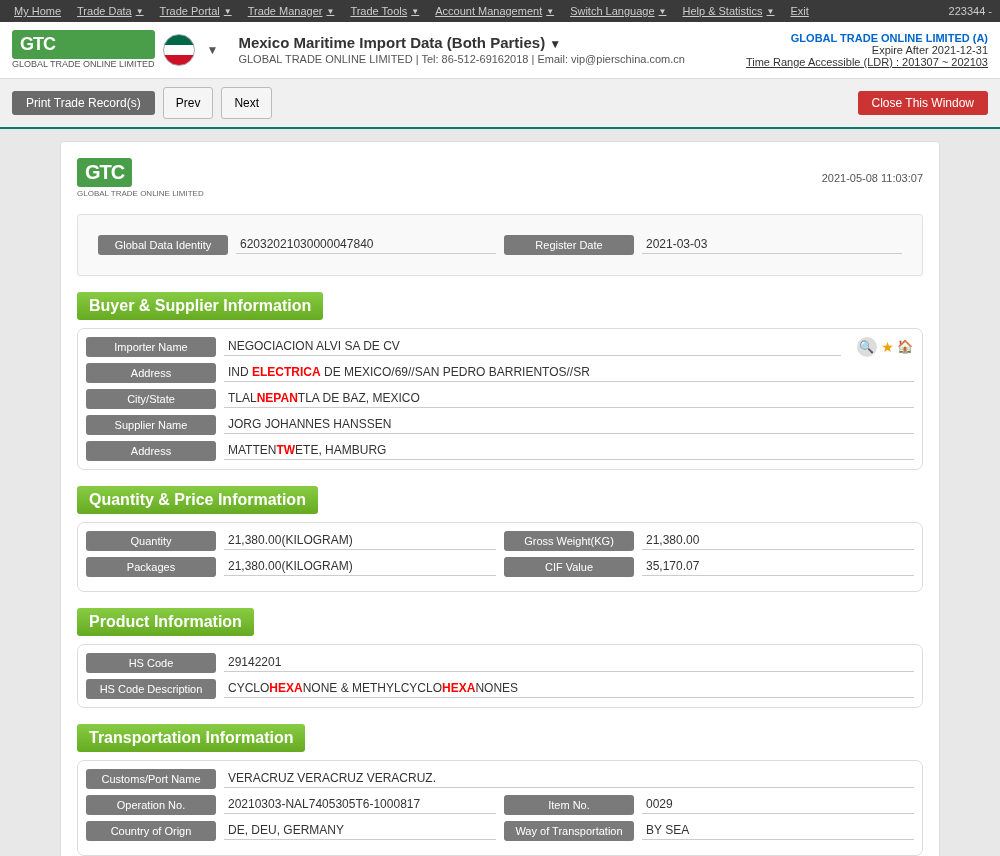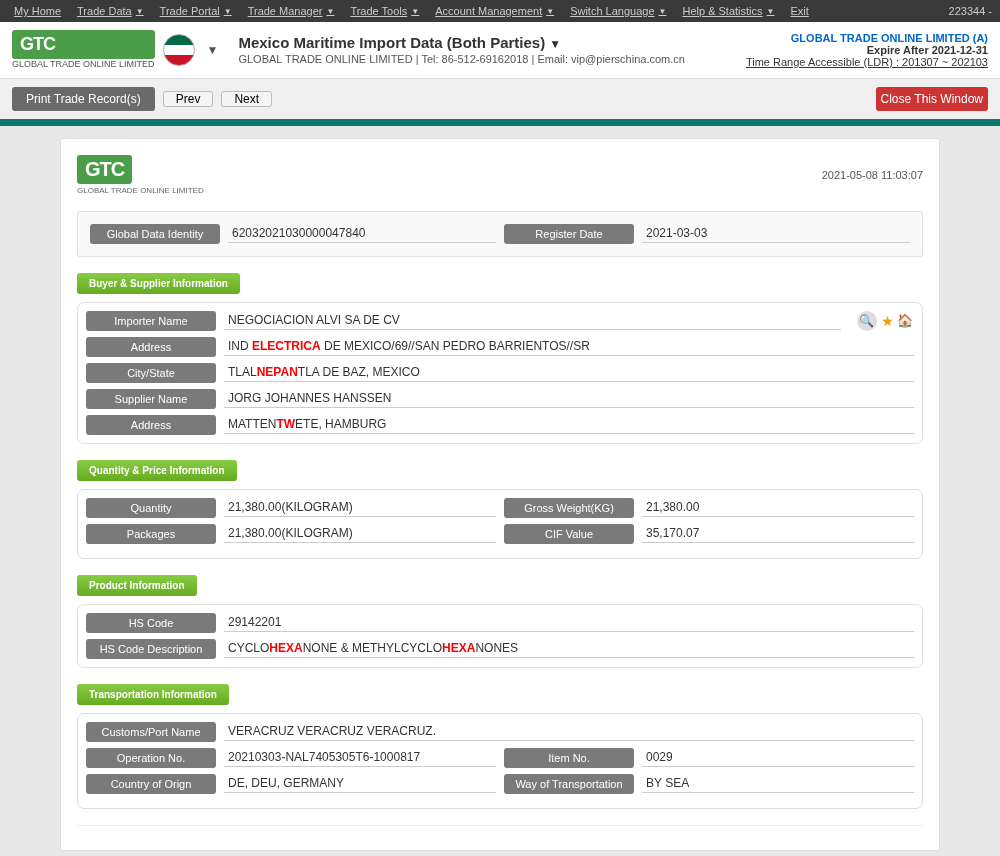--- a/index.html
+++ b/index.html
@@ -52,54 +52,54 @@
       border-radius: 50%;
       background: linear-gradient(to bottom, #006847 33%, #fff 33% 66%, #ce1126 66%);
       border: 1px solid #aaa;
       margin-right: 4px;
     }
     .header-title-area { flex: 1; }
     .header-title { font-size: 15px; font-weight: bold; color: #333; }
     .header-subtitle { font-size: 11px; color: #555; margin-top: 2px; }
     .header-right { text-align: right; font-size: 11px; }
     .header-right .company-name { color: #0066cc; font-weight: bold; }
-    .header-right .expire { color: #333; font-weight: bold; }
+    .header-right .expire { color: #333; }
     .header-right .range { color: #333; text-decoration: underline; }
 
     
     .action-bar {
       background: #f0f0f0;
       padding: 8px 12px;
       display: flex;
       align-items: center;
       gap: 8px;
-      border-bottom: 7px solid #0f766e;
+      border-bottom: 2px solid #0f766e;
     }
     .btn-print {
       background: #6a6a6a;
       color: #fff;
       border: none;
       padding: 5px 14px;
       border-radius: 3px;
       cursor: pointer;
       font-size: 12px;
     }
     .btn-nav {
       background: #f5f5f5;
       border: 1px solid #bbb;
-      padding: 0 12px;
+      padding: 8px 12px;
       border-radius: 3px;
       cursor: pointer;
       font-size: 12px;
     }
     .btn-close {
       background: #cc3333;
       color: #fff;
       border: none;
-      padding: 5px 5px;
+      padding: 5px 14px;
       border-radius: 3px;
       cursor: pointer;
       font-size: 12px;
       margin-left: auto;
     }
 
     
     .main-content {
       padding: 12px 60px;
     }
@@ -134,21 +134,21 @@
     .gtc-logo-sub { font-size: 8px; color: #666; margin-top: 2px; }
     .card-date { font-size: 11px; color: #555; }
 
     
     .identity-row {
       display: flex;
       align-items: center;
       gap: 8px;
       margin-bottom: 16px;
       background: #f9f9f9;
-      padding: 12px;
+      padding: 20px;
       border: 1px solid #e0e0e0;
       border-radius: 3px;
     }
     .field-label {
       background: #7a7a7a;
       color: #fff;
       padding: 4px 10px;
       border-radius: 3px;
       font-size: 11px;
       white-space: nowrap;
@@ -163,21 +163,21 @@
       color: #333;
     }
 
     
     .section { margin-bottom: 16px; }
     .section-title {
       background: linear-gradient(to bottom, #88cc44, #66aa22);
       color: #fff;
       padding: 5px 12px;
       border-radius: 3px;
-      font-size: 10px;
+      font-size: 16px;
       font-weight: bold;
       margin-bottom: 8px;
       display: inline-block;
     }
     .section-body {
       border: 1px solid #ddd;
       border-radius: 7px;
       padding: 8px;
     }
 

